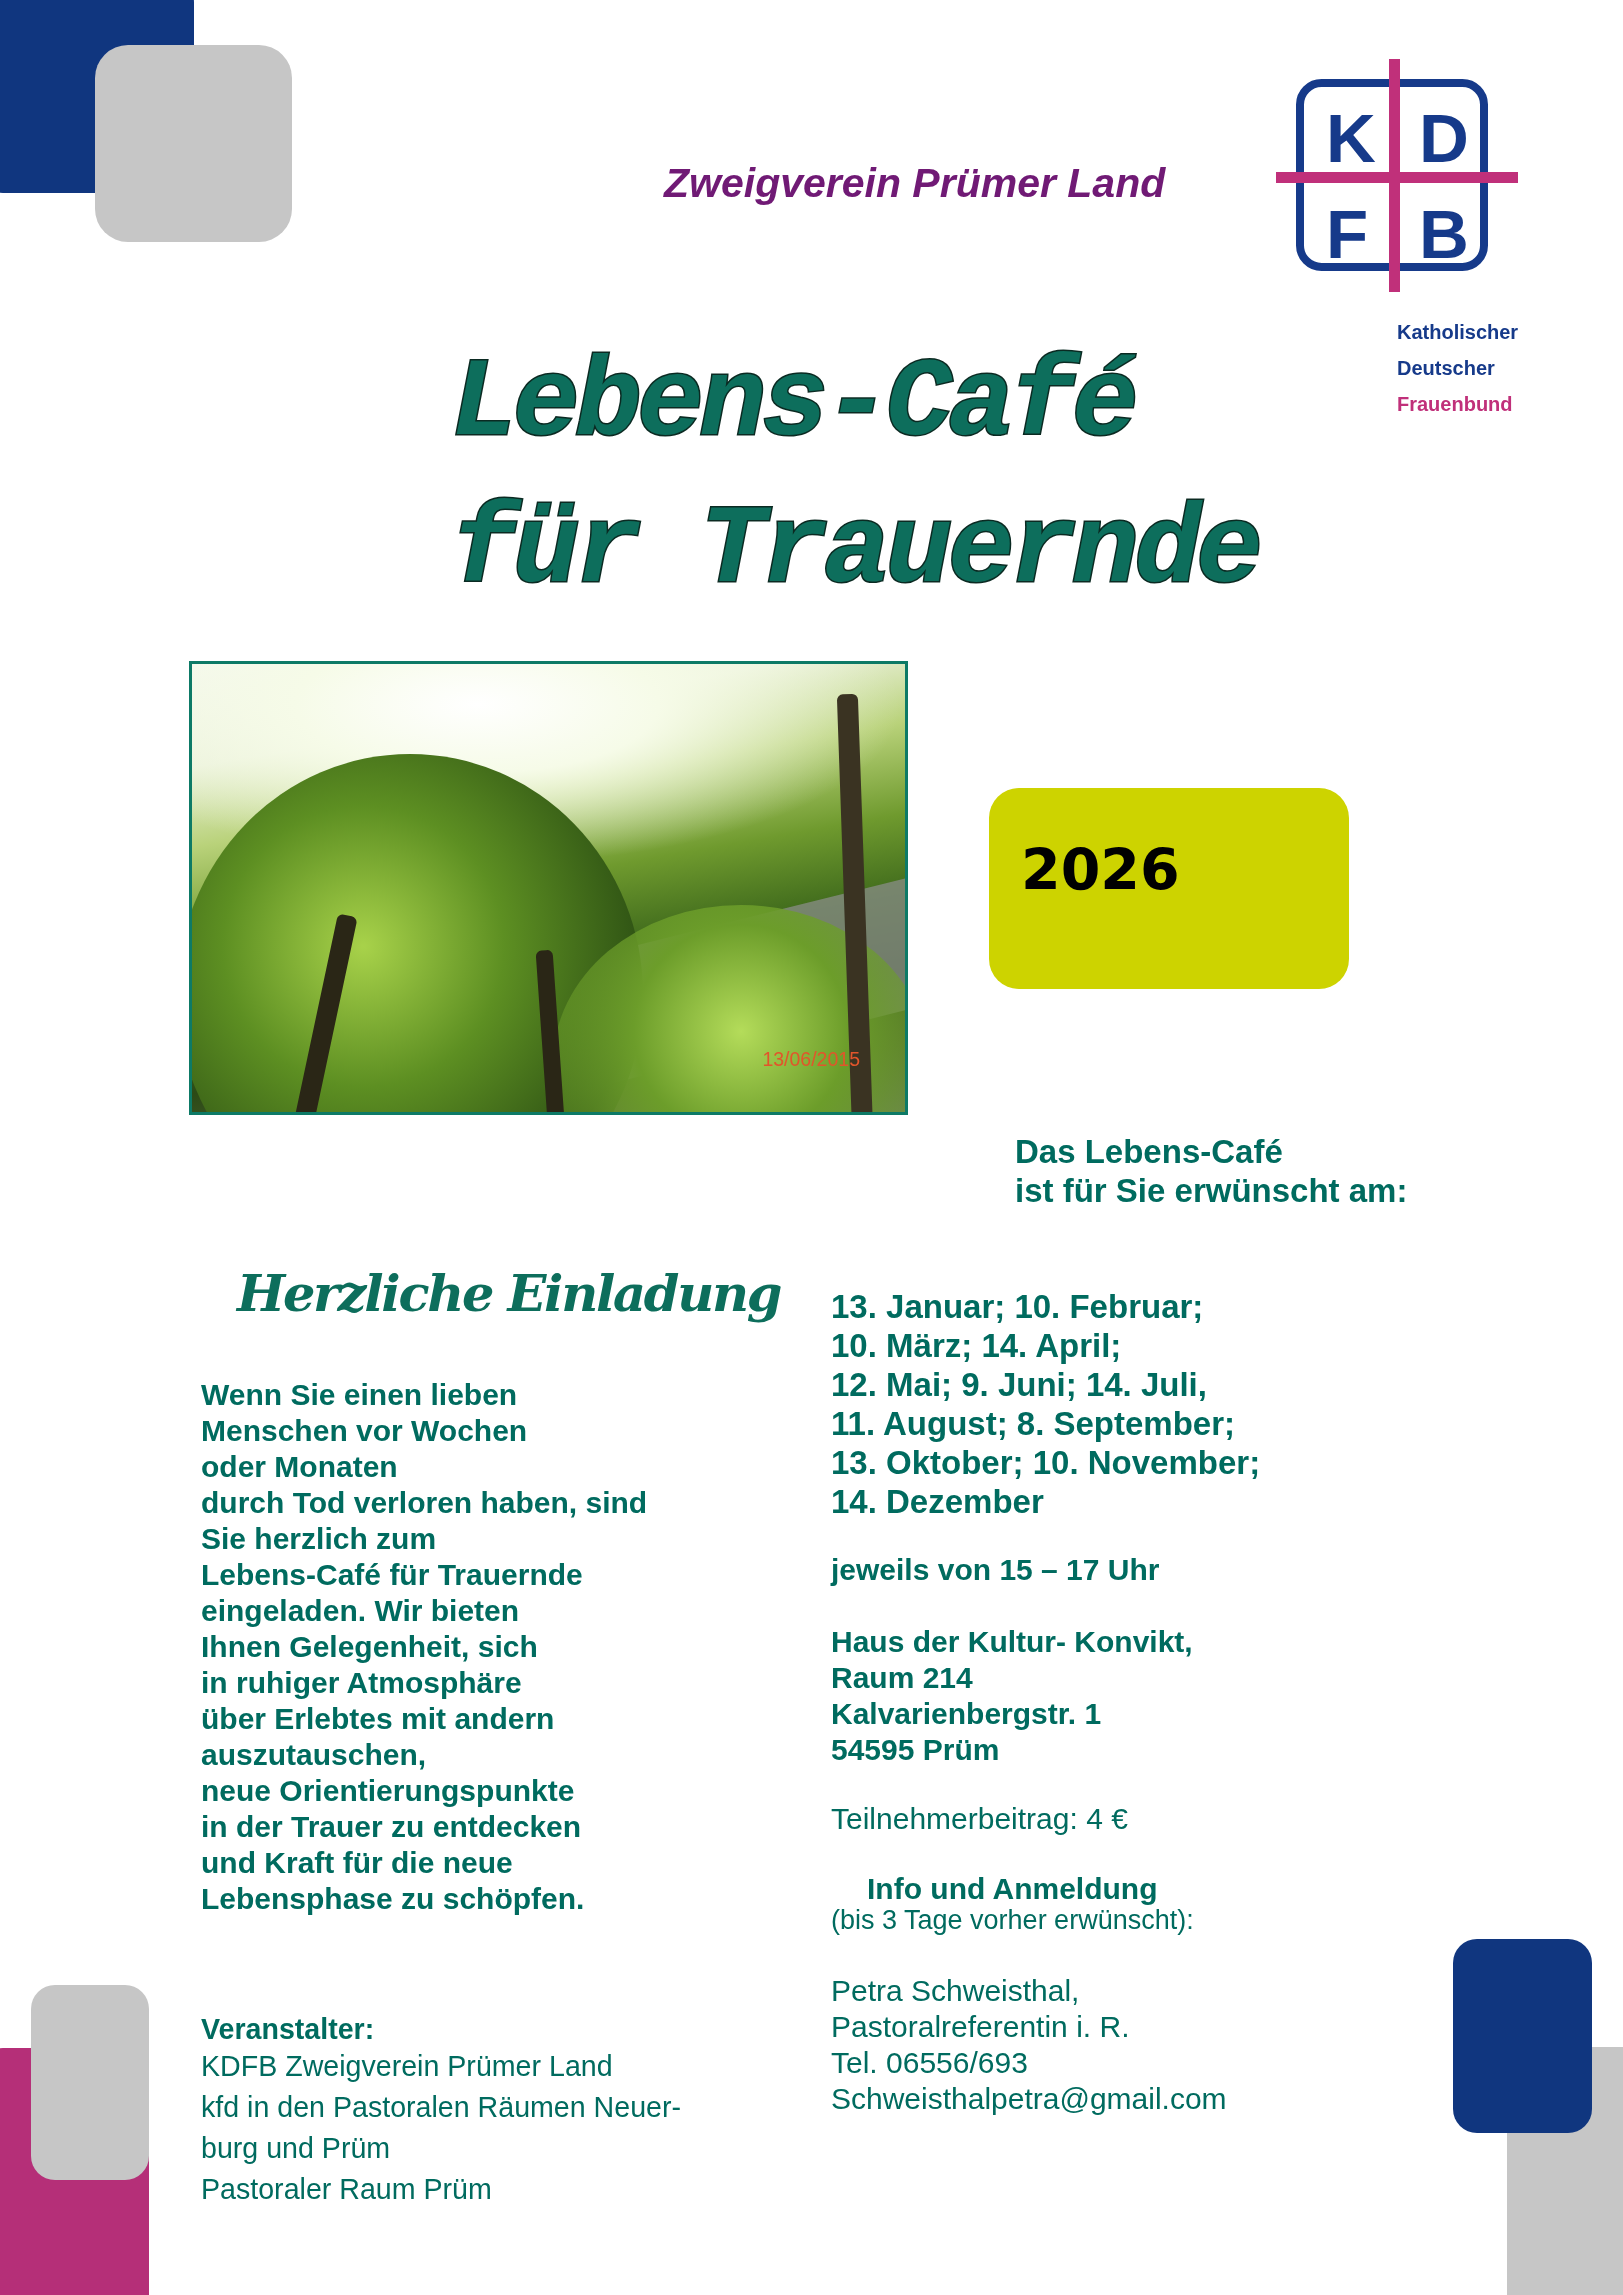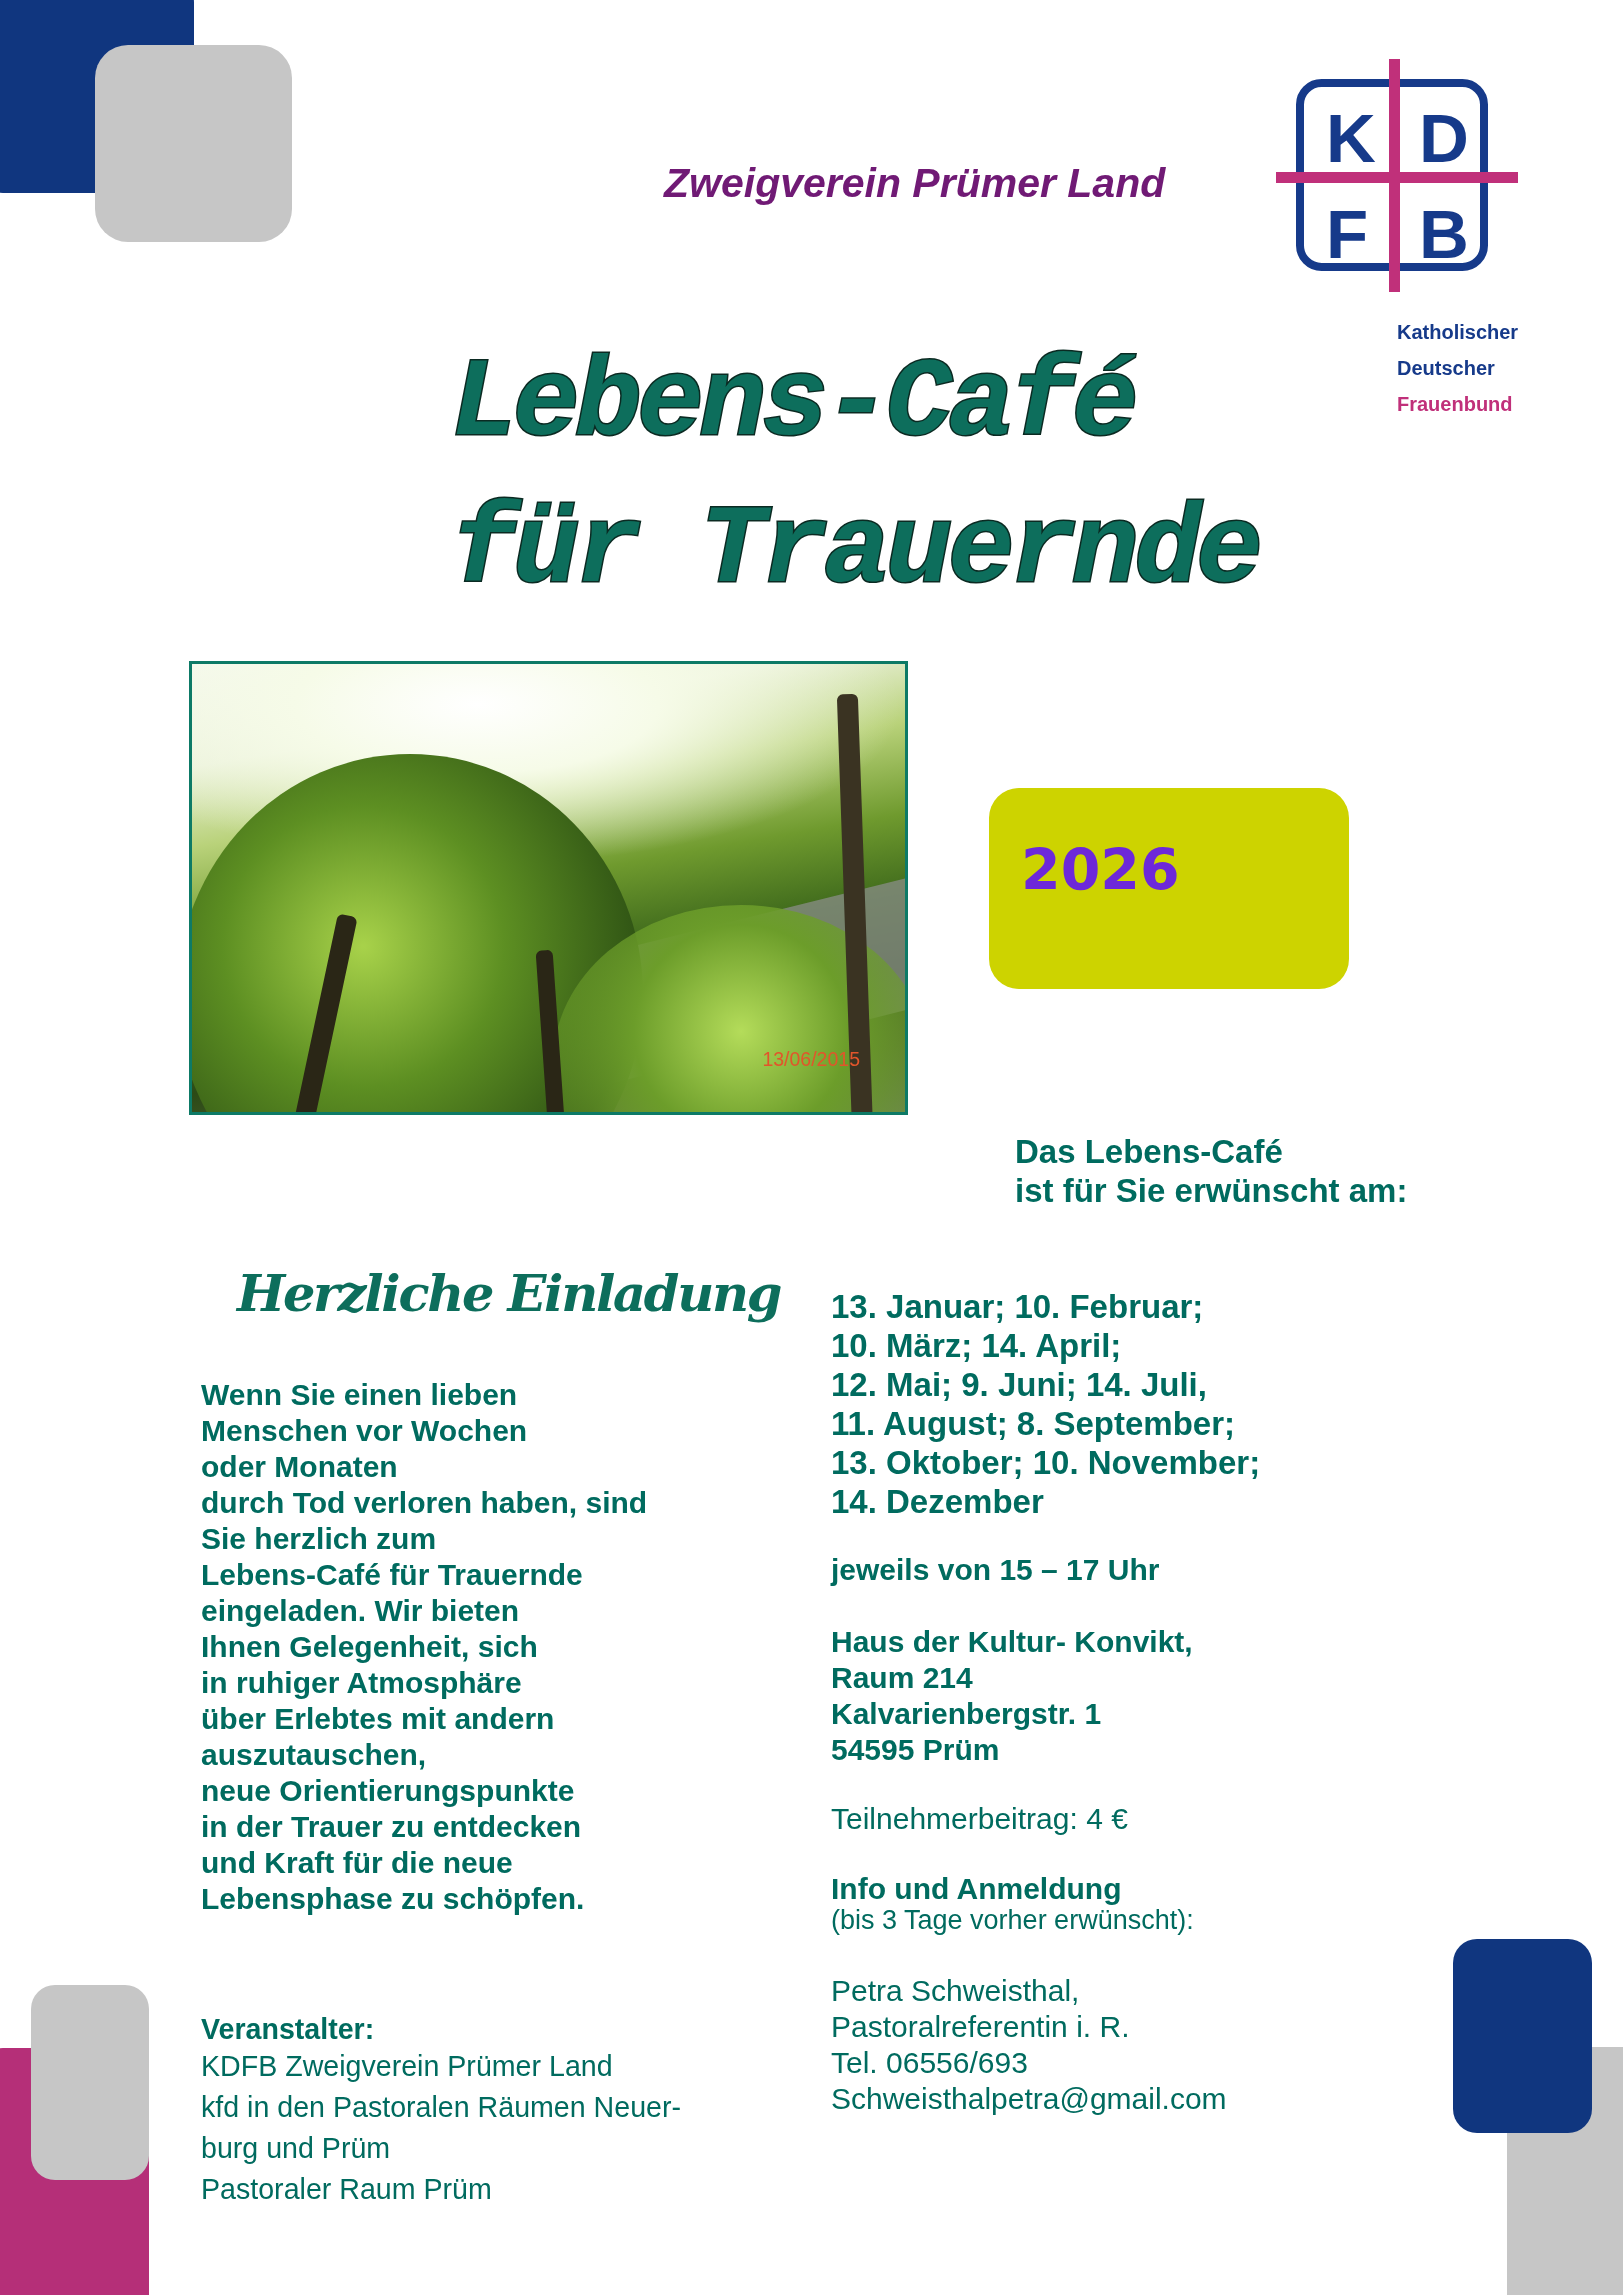--- a/index.html
+++ b/index.html
@@ -38,34 +38,34 @@
                      background:radial-gradient(circle at 40% 40%, #a8d24a 0%, #5d8f22 35%, #2e5214 70%, rgba(40,70,20,0) 100%); }
   .photo .foliage2 { position:absolute; left:361px; top:241px; width:376px; height:316px; border-radius:50%;
                      background:radial-gradient(circle at 50% 40%, #b4dc5a 0%, #6c9d2a 40%, rgba(60,100,30,0) 100%); }
   .photo .trunk { position:absolute; background:#2a2616; border-radius:6px; }
   .photo .stamp { position:absolute; right:45px; bottom:41px; font-size:19.5px; color:#e2552b;
                   font-family:"Liberation Sans", sans-serif; }
   
   .year-badge { position:absolute; left:989px; top:788px; width:360px; height:201px;
                 background:#cdd300; border-radius:30px; }
   .year-badge span { position:absolute; left:32px; top:49px; font-size:57px; font-weight:bold;
-                     color:#6d28d9; font-family:"DejaVu Sans", sans-serif; }
+                     color:#000000; font-family:"DejaVu Sans", sans-serif; }
   .open-head { position:absolute; left:1015px; top:1132px; font-size:33px; font-weight:bold; line-height:39px; }
   
   .invite-title { position:absolute; left:237px; top:1263px; font-size:51px; font-weight:bold;
                   font-style:italic; font-family:"DejaVu Serif", serif; color:#0d6e5c; letter-spacing:-2.3px; white-space:nowrap; }
   .body-text { position:absolute; left:201px; top:1377px; font-size:30px; font-weight:bold;
                line-height:36px; }
   .body-text div { white-space:nowrap; }
   .dates { position:absolute; left:831px; top:1287px; font-size:33px; font-weight:bold; line-height:39px; }
   .dates div { white-space:nowrap; }
   .time { position:absolute; left:831px; top:1553px; font-size:30px; font-weight:bold; }
   .venue { position:absolute; left:831px; top:1624px; font-size:30px; font-weight:bold; line-height:36px; }
   .fee { position:absolute; left:831px; top:1802px; font-size:30px; }
-  .info-head { position:absolute; left:831px; top:1872px; font-size:30px; font-weight:bold; }
+  .info-head { position:absolute; left:867px; top:1872px; font-size:30px; font-weight:bold; }
   .info-note { position:absolute; left:831px; top:1905px; font-size:27px; }
   .contact { position:absolute; left:831px; top:1973px; font-size:30px; line-height:36px; }
   .organizer-head { position:absolute; left:201px; top:2013px; font-size:28.6px; font-weight:bold; }
   .organizer { position:absolute; left:201px; top:2046px; font-size:28.6px; line-height:41px; }
   .organizer div, .contact div, .venue div { white-space:nowrap; }
 </style>
 </head>
 <body>
 
 <div class="shape" style="left:-30px; top:-30px; width:224px; height:223px; background:#10367f;"></div>

